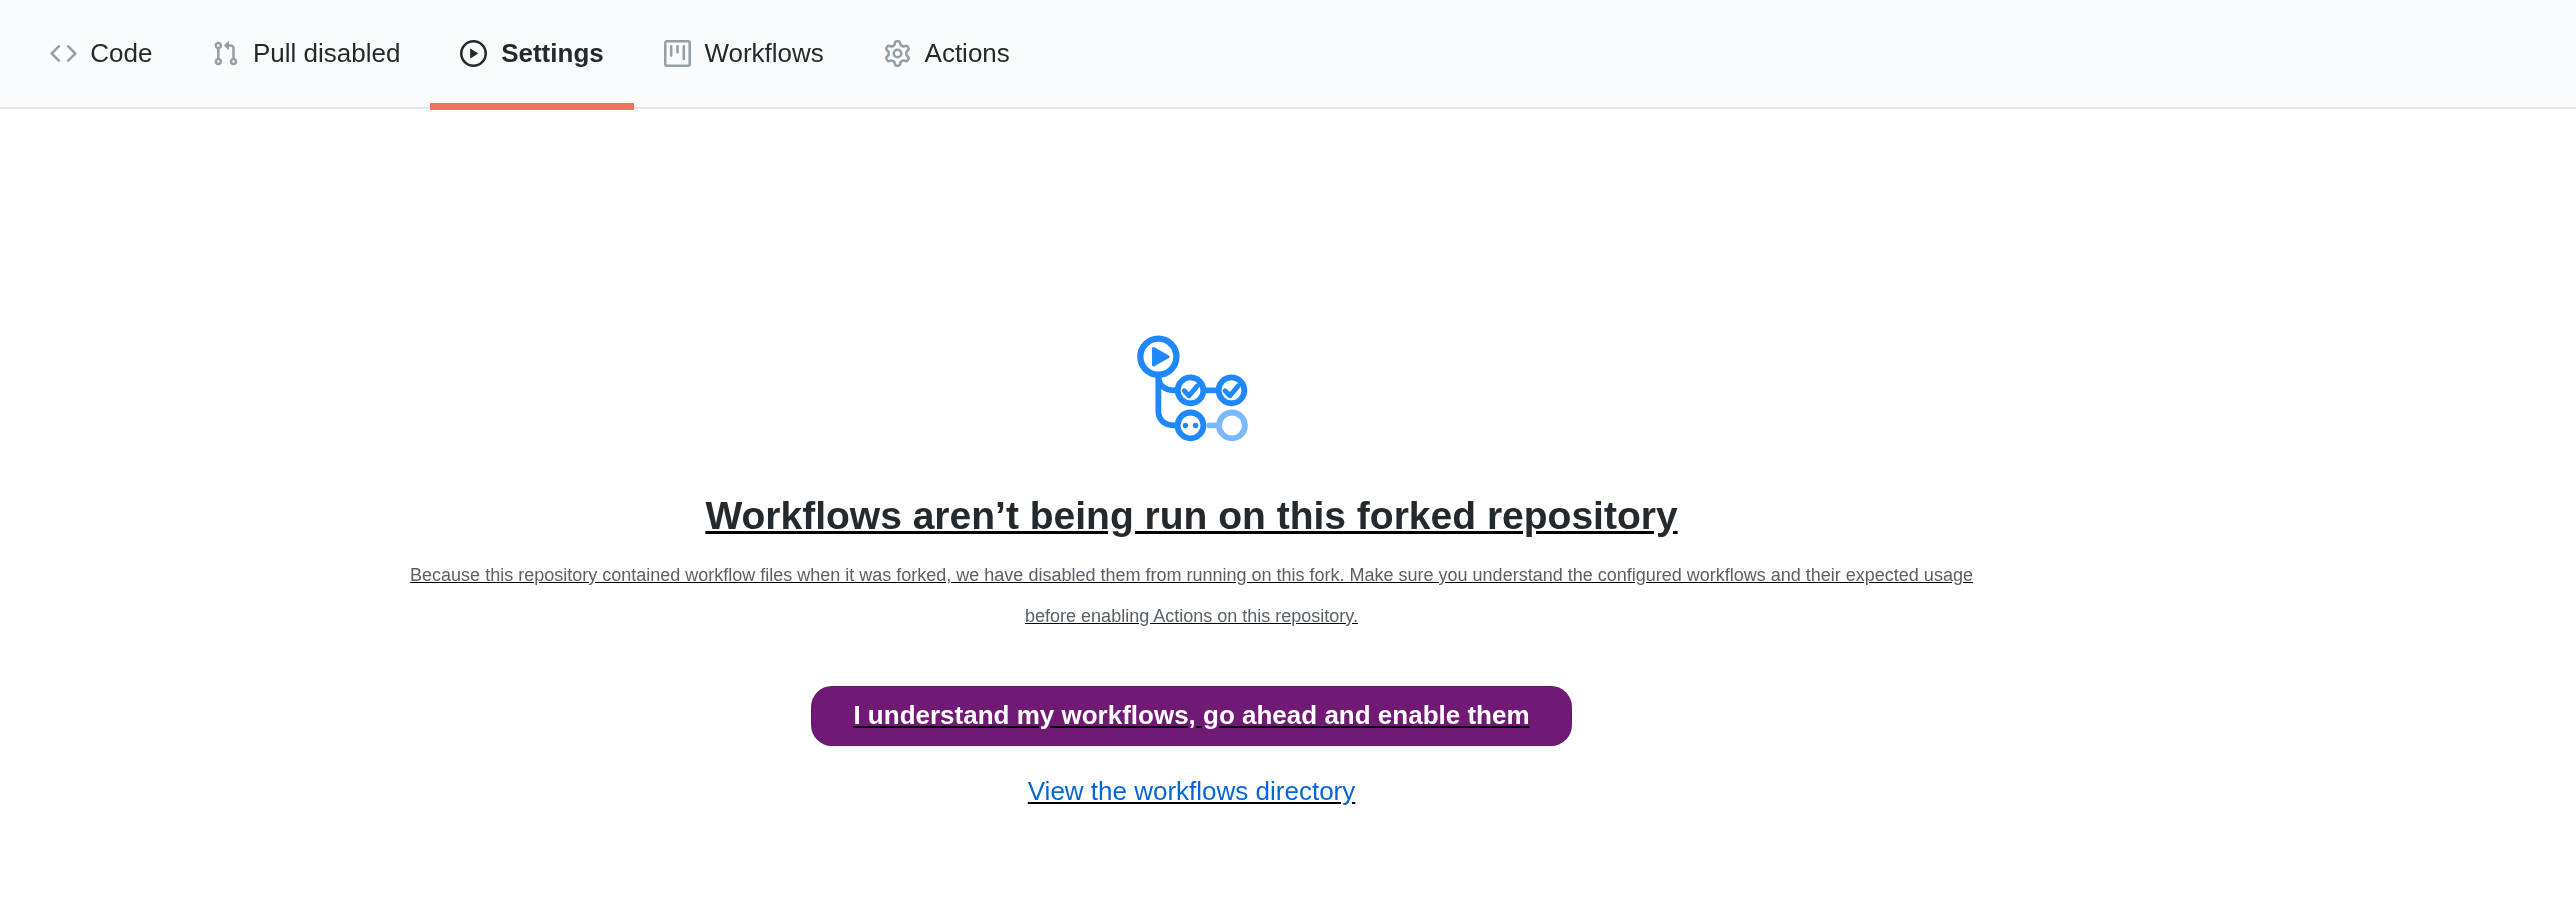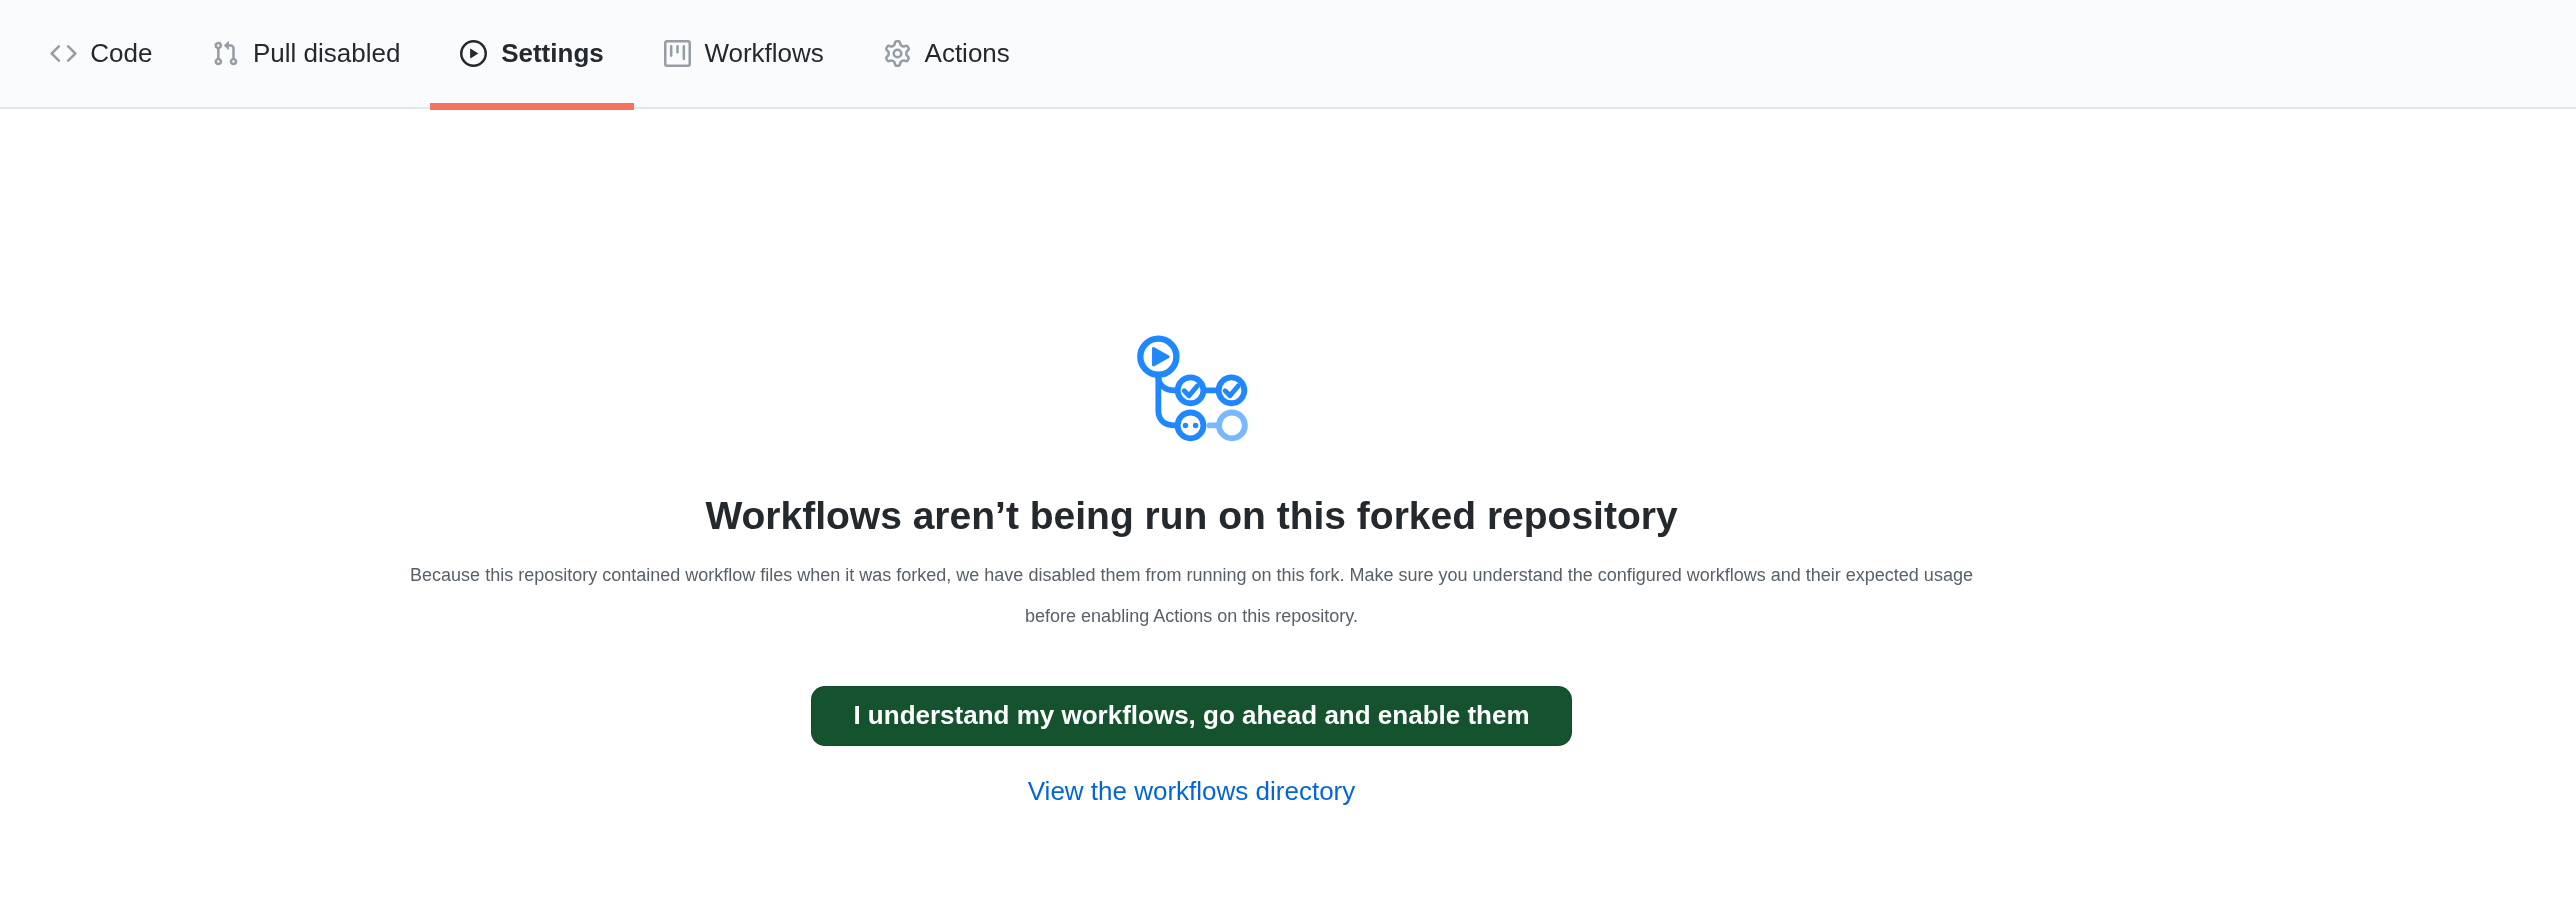--- a/index.html
+++ b/index.html
@@ -40,20 +40,21 @@
     background: #f8715e;
   }
   
   .main-area { width: 100%; }
   .content-col {
     width: 2383px;            
     display: flex;
     flex-direction: column;
     align-items: center;
     padding-top: 217px;
+    text-decoration: underline;
   }
   .workflow-glyph { width: 115px; height: 116px; }
   .bs-heading {
     margin-top: 45px;
     font-size: 39px;
     line-height: 49px;
     font-weight: 700;
     color: #24292e;
     text-align: center;
   }
@@ -62,27 +63,27 @@
     max-width: 1588px;
     font-size: 18px;
     line-height: 41px;
     color: #586069;
     text-align: center;
   }
   .bs-button {
     margin-top: 49px;
     height: 60px;
     padding: 0 41px;
-    background: #14532d;
+    background: #701a75;
     color: #ffffff;
     font-family: "Liberation Sans", sans-serif;
     font-size: 26px;
     font-weight: 700;
     border: 1px solid rgba(27,31,35,.2);
-    border-radius: 14px;
+    border-radius: 21px;
     cursor: pointer;
     display: inline-flex;
     align-items: center;
   }
   .bs-link {
     margin-top: 30px;
     font-size: 26px;
     color: #0366d6;
     text-decoration: none;
     cursor: pointer;

